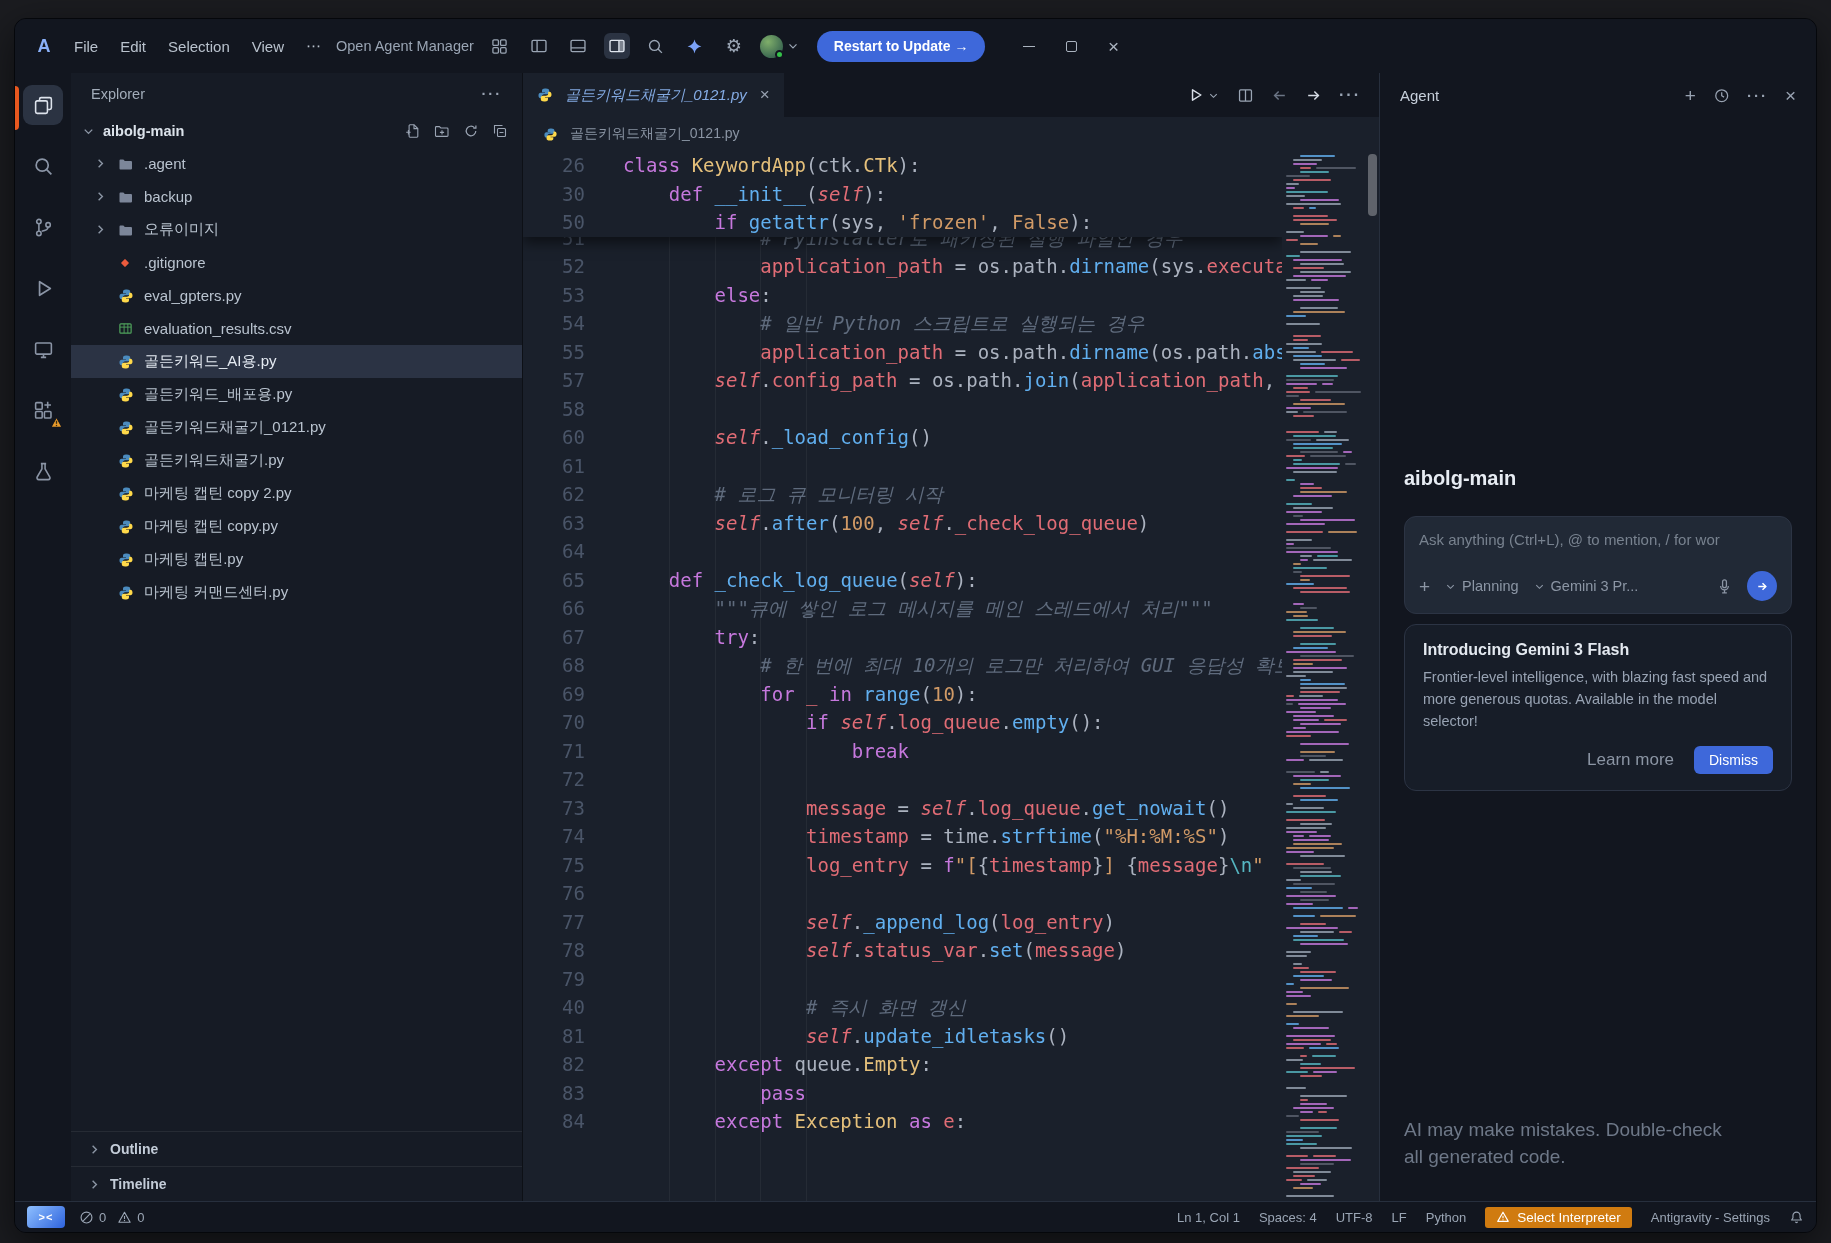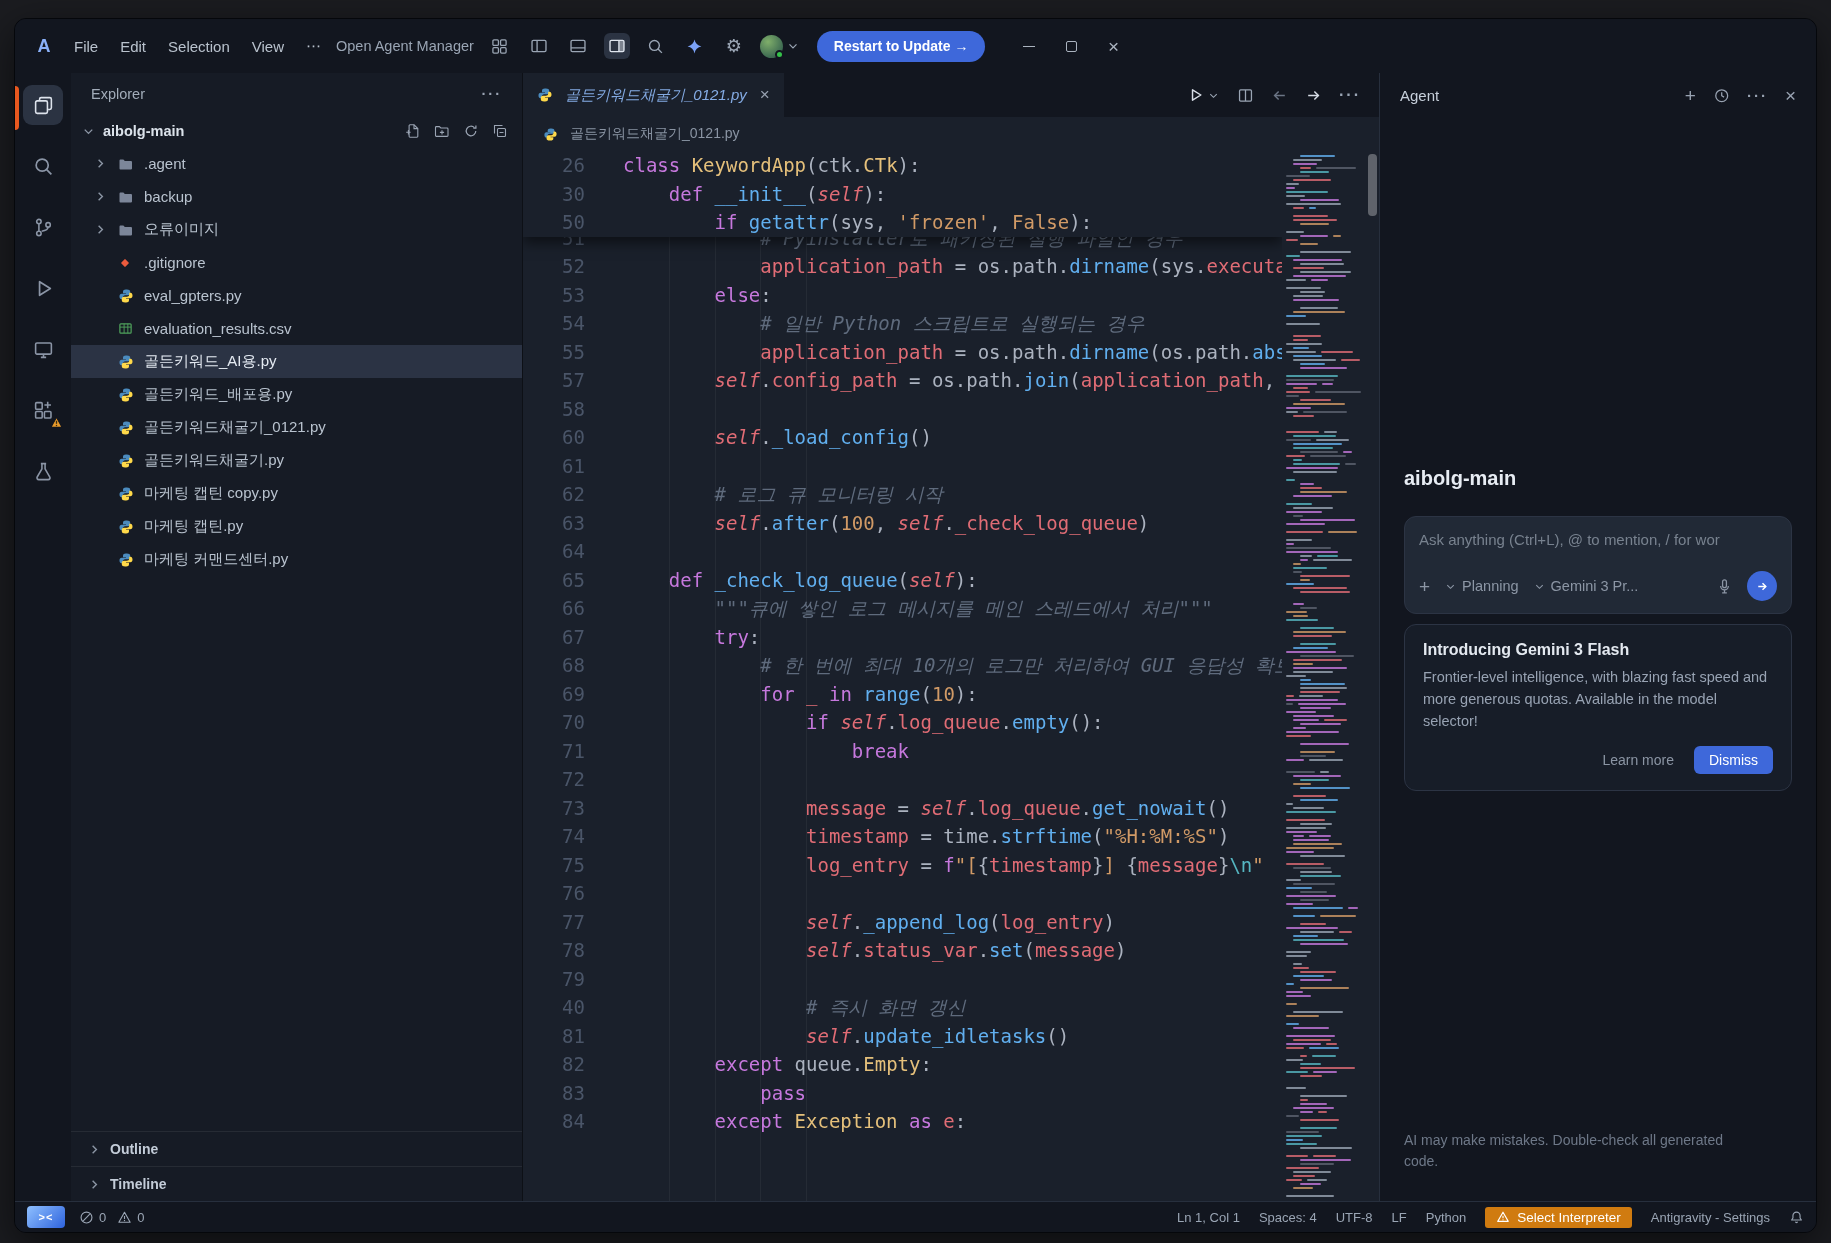--- a/index.html
+++ b/index.html
@@ -105,23 +105,23 @@
   .input-card input::placeholder{color:#78828f}
   .input-controls{display:flex;align-items:center;gap:14px;margin-top:22px;color:#8c96a5;font-size:14.5px}
   .ic-plus{font-size:19px;line-height:1;cursor:pointer}
   .chip{display:flex;align-items:center;gap:5px;cursor:pointer;white-space:nowrap}
   .mic{margin-left:auto;cursor:pointer}
   .send-btn{width:30px;height:30px;flex:none;border:none;border-radius:50%;background:#3e68da;display:flex;align-items:center;justify-content:center;cursor:pointer}
   .notif-card{margin-top:10px;background:#171d28;border:1px solid #2c3444;border-radius:12px;padding:16px 18px;flex:none}
   .notif-title{font-size:16px;font-weight:700;color:#e4e9f0}
   .notif-body{margin-top:8px;font-size:14.5px;line-height:1.5;color:#98a3b3}
   .notif-footer{display:flex;justify-content:flex-end;align-items:center;gap:20px;margin-top:14px}
-  .learn-more{color:#8b95a4;font-size:14px;cursor:pointer}
+  .learn-more{color:#8b95a4;font-size:17px;cursor:pointer}
   .dismiss-btn{background:#3e68da;color:#fff;font-size:14px;font-family:inherit;padding:6px 15px;border-radius:6px;border:none;cursor:pointer}
-  .agent-disclaimer{margin-top:auto;margin-bottom:30px;color:#6e7888;font-size:14px;line-height:1.45;max-width:330px}
+  .agent-disclaimer{margin-top:auto;margin-bottom:30px;color:#6e7888;font-size:19px;line-height:1.45;max-width:330px}
 
   
   .statusbar{height:31px;flex:none;background:#12161f;border-top:1px solid #272f3d;display:flex;align-items:center;padding:0 12px;color:#9aa5b4;font-size:13px;gap:14px}
   .remote-chip{width:38px;height:22px;border-radius:4px;background:linear-gradient(135deg,#8fc0ff,#2e63dd);color:#fff;font-weight:700;font-size:11px;display:flex;align-items:center;justify-content:center;letter-spacing:1px;cursor:pointer}
   .sb-stat{display:flex;align-items:center;gap:5px;cursor:pointer}
   .sb-right{margin-left:auto;display:flex;align-items:center;gap:19px}
   .sb-item{cursor:pointer;white-space:nowrap}
   .interp-badge{background:#d07b10;color:#fff;display:flex;align-items:center;gap:7px;padding:3px 11px;border-radius:3px;font-size:13.5px;cursor:pointer}
 </style>
 </head>
@@ -427,20 +427,30 @@
           </div>
           <div class="tree-row">
             <span class="t-chev"></span>
             <span class="t-icon">
               <svg viewBox="0 0 16 16" width="16" height="16">
                 <path d="M7.9 1.5c-1.8 0-2.9.8-2.9 2.2v1.5h3v.5H3.6c-1.3 0-2.1 1-2.1 2.8 0 1.7.8 2.8 2.1 2.8h1.2V9.6c0-1.3 1.1-2.3 2.4-2.3h3c1.1 0 2-.9 2-2V3.7c0-1.4-1.2-2.2-3.3-2.2z" fill="#4b8bbe"></path>
                 <path d="M8.1 14.5c1.8 0 2.9-.8 2.9-2.2v-1.5H8v-.5h4.4c1.3 0 2.1-1 2.1-2.8 0-1.7-.8-2.8-2.1-2.8h-1.2v1.7c0 1.3-1.1 2.3-2.4 2.3h-3c-1.1 0-2 .9-2 2v1.6c0 1.4 1.2 2.2 3.3 2.2z" fill="#ffd94a"></path>
               </svg>
             </span>
             <span>골든키워드채굴기.py</span>
+          </div>
+          <div class="tree-row">
+            <span class="t-chev"></span>
+            <span class="t-icon">
+              <svg viewBox="0 0 16 16" width="16" height="16">
+                <path d="M7.9 1.5c-1.8 0-2.9.8-2.9 2.2v1.5h3v.5H3.6c-1.3 0-2.1 1-2.1 2.8 0 1.7.8 2.8 2.1 2.8h1.2V9.6c0-1.3 1.1-2.3 2.4-2.3h3c1.1 0 2-.9 2-2V3.7c0-1.4-1.2-2.2-3.3-2.2z" fill="#4b8bbe"></path>
+                <path d="M8.1 14.5c1.8 0 2.9-.8 2.9-2.2v-1.5H8v-.5h4.4c1.3 0 2.1-1 2.1-2.8 0-1.7-.8-2.8-2.1-2.8h-1.2v1.7c0 1.3-1.1 2.3-2.4 2.3h-3c-1.1 0-2 .9-2 2v1.6c0 1.4 1.2 2.2 3.3 2.2z" fill="#ffd94a"></path>
+              </svg>
+            </span>
+            <span>마케팅 캡틴 copy 2.py</span>
           </div>
           <div class="tree-row">
             <span class="t-chev"></span>
             <span class="t-icon">
               <svg viewBox="0 0 16 16" width="16" height="16">
                 <path d="M7.9 1.5c-1.8 0-2.9.8-2.9 2.2v1.5h3v.5H3.6c-1.3 0-2.1 1-2.1 2.8 0 1.7.8 2.8 2.1 2.8h1.2V9.6c0-1.3 1.1-2.3 2.4-2.3h3c1.1 0 2-.9 2-2V3.7c0-1.4-1.2-2.2-3.3-2.2z" fill="#4b8bbe"></path>
                 <path d="M8.1 14.5c1.8 0 2.9-.8 2.9-2.2v-1.5H8v-.5h4.4c1.3 0 2.1-1 2.1-2.8 0-1.7-.8-2.8-2.1-2.8h-1.2v1.7c0 1.3-1.1 2.3-2.4 2.3h-3c-1.1 0-2 .9-2 2v1.6c0 1.4 1.2 2.2 3.3 2.2z" fill="#ffd94a"></path>
               </svg>
             </span>
             <span>마케팅 캡틴 copy.py</span>

